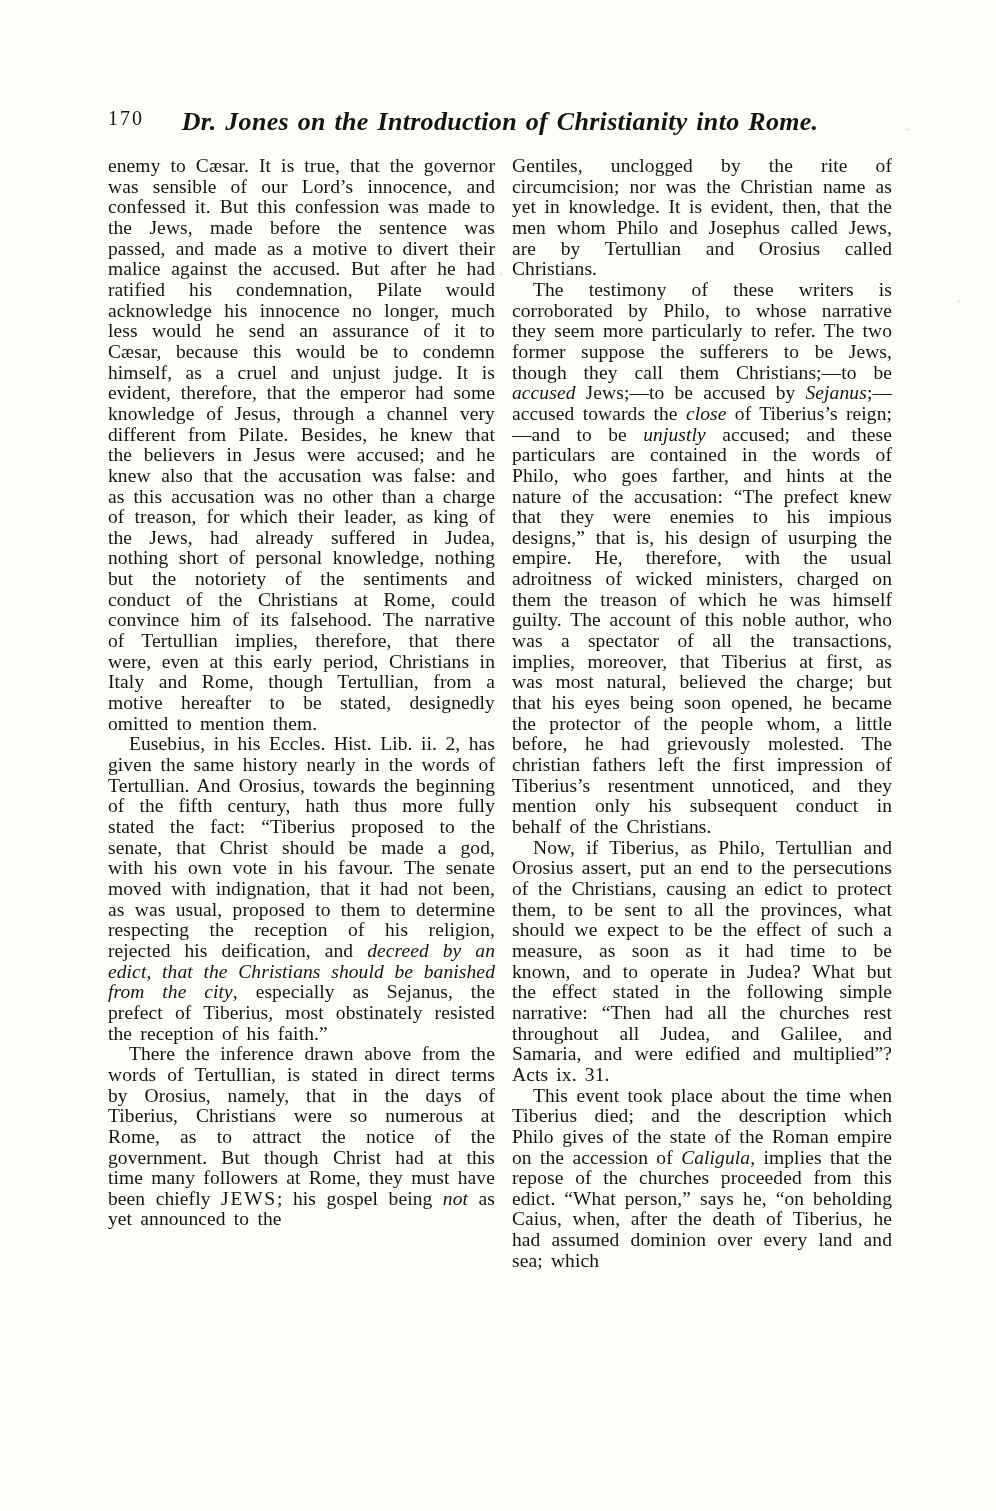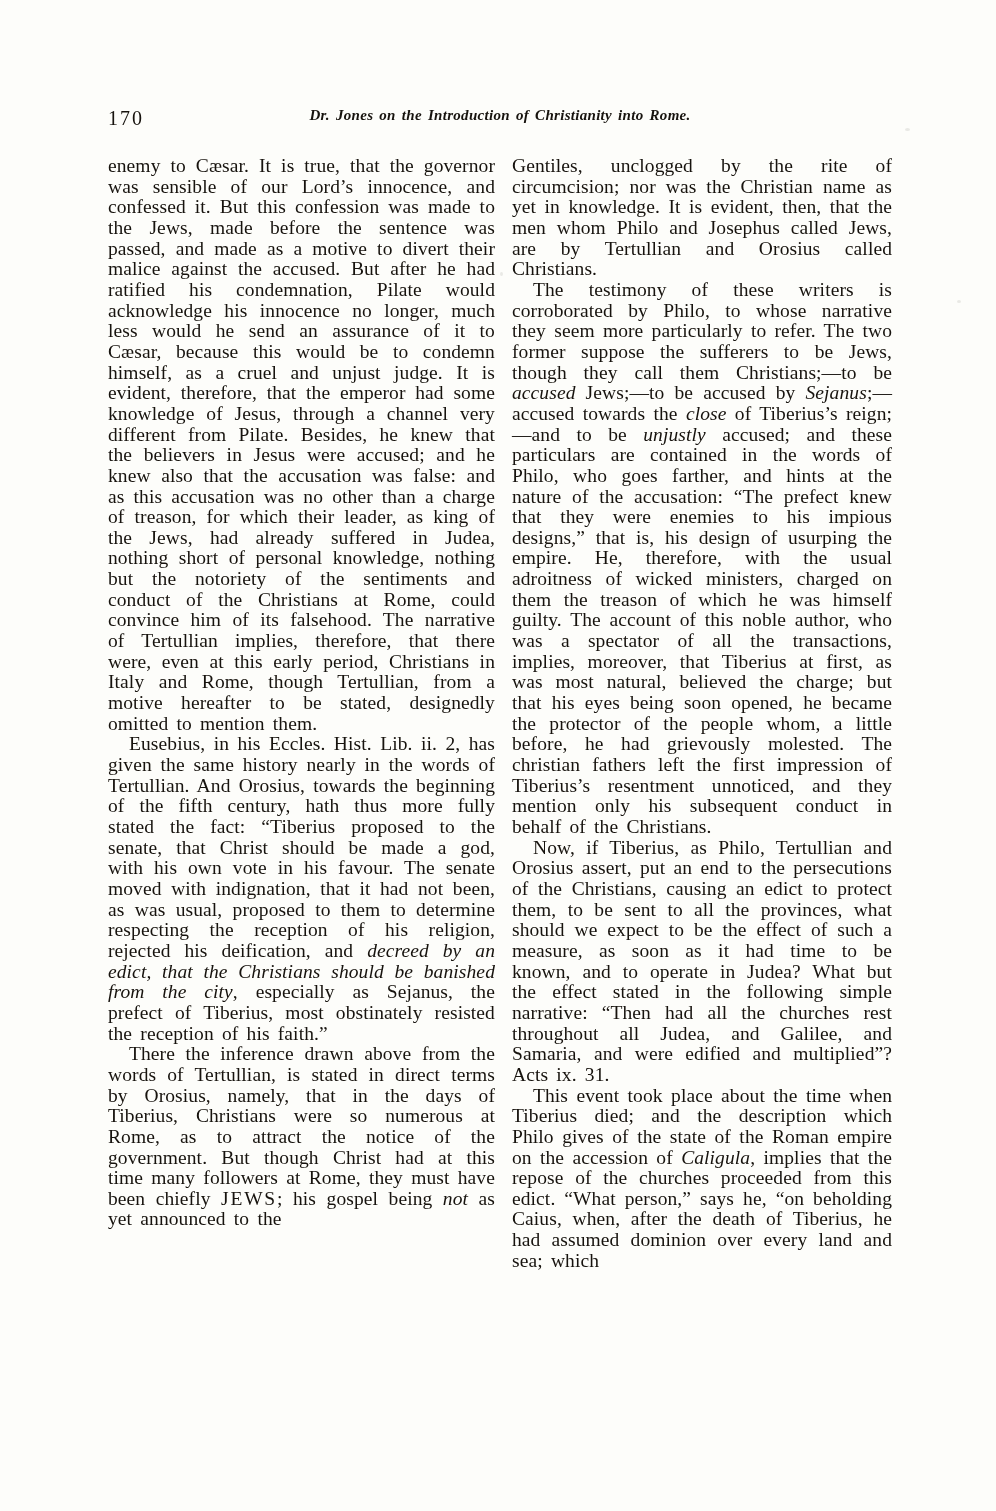--- a/index.html
+++ b/index.html
@@ -19,21 +19,21 @@
     padding-top: 107px;
     height: 32px;
   }
   .pagenum {
     position: absolute; left: 0; top: 107px;
     font-size: 20px; letter-spacing: 2px;
   }
   .running-title {
     display: block; text-align: center;
     font-style: italic; font-weight: 700;
-    font-size: 15px; letter-spacing: 0.3px;
+    font-size: 26px; letter-spacing: 0.3px;
     word-spacing: 2px;
   }
 
   
   .columns {
     margin: 17px 0 0 108px;
     width: 784px;
     display: flex;
     gap: 17px;
   }

